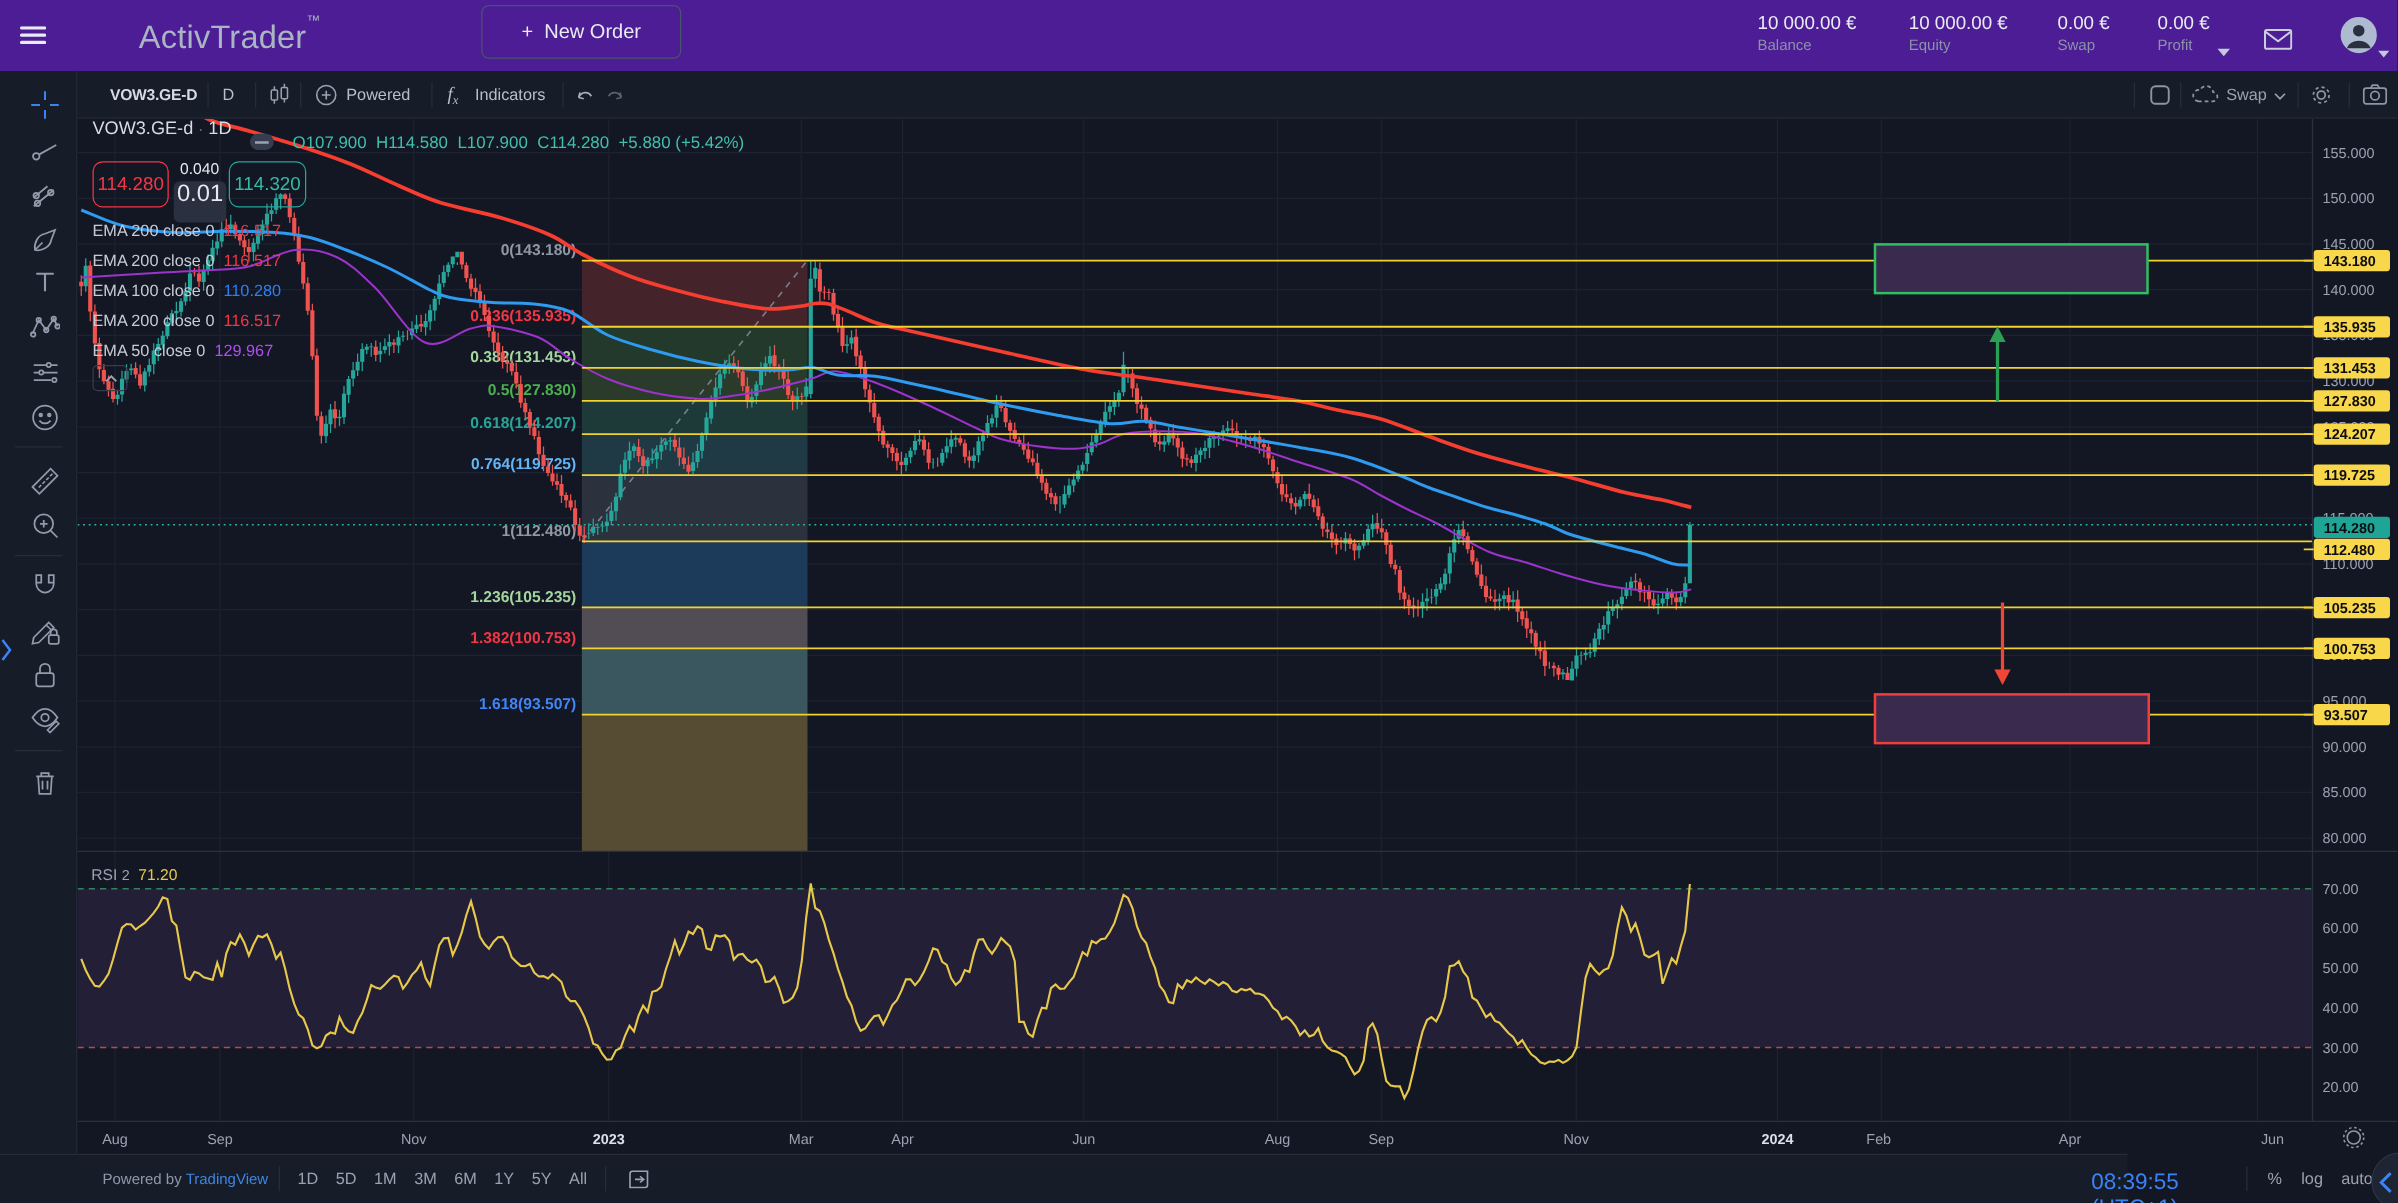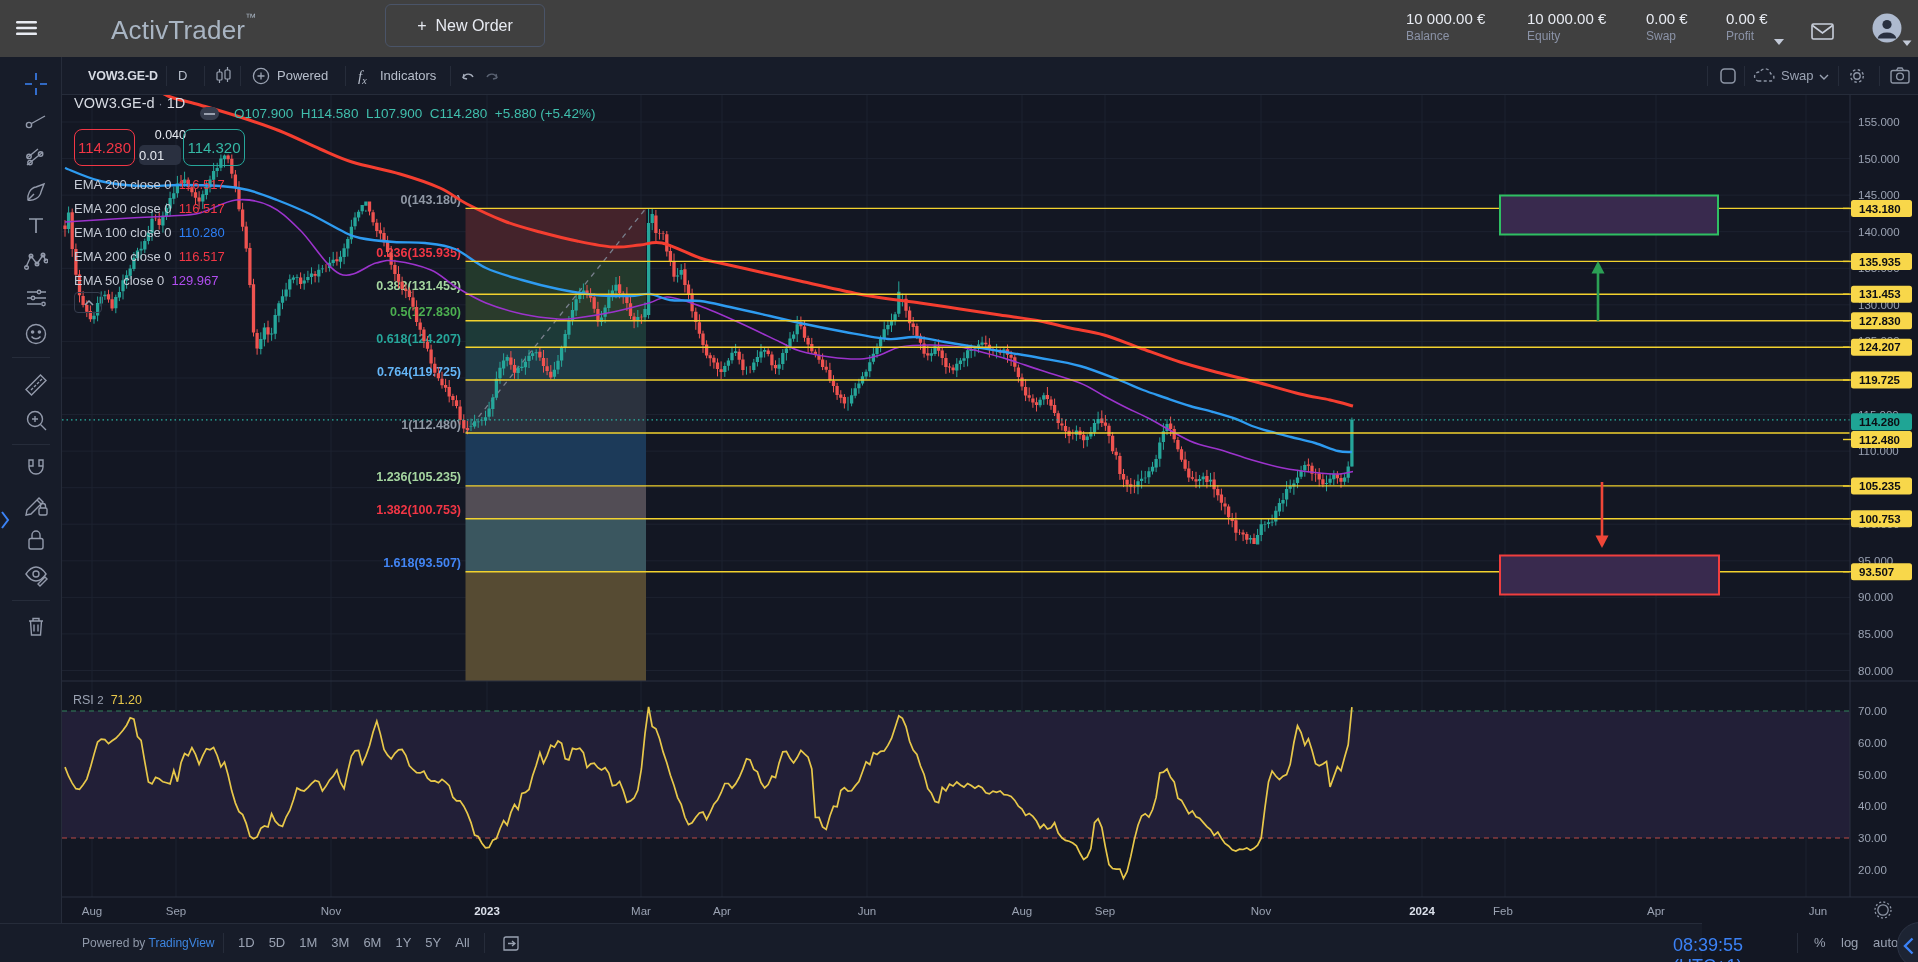--- a/index.html
+++ b/index.html
@@ -1,18 +1,18 @@
 <!DOCTYPE html>
 <html><head><meta charset="utf-8"><style>
 *{margin:0;padding:0;box-sizing:border-box}
 html,body{width:1918px;height:962px;overflow:hidden;background:#131723;
 font-family:"Liberation Sans",sans-serif;-webkit-font-smoothing:antialiased}
 #app{position:absolute;inset:0;width:1918px;height:962px}
 .abs{position:absolute}
-#topbar{left:0;top:0;width:1918px;height:57px;background:#404040}
+#topbar{left:0;top:0;width:1918px;height:57px;background:#4c1d95}
 #toolrow{left:62px;top:57px;width:1856px;height:38px;background:#171c29;border-bottom:1px solid #262c3a}
 #leftrail{left:0;top:57px;width:62px;height:905px;background:#171c29;border-right:1px solid #262c3a}
 #chart{left:62px;top:95px;width:1856px;height:828px;background:#131723}
 #botbar{left:0;top:923px;width:1702px;height:39px;background:#171c29;border-top:1px solid #262c3a}
 .gl{stroke:#1d2230;stroke-width:1}
 .fl{font-size:12.5px;font-weight:bold;font-family:"Liberation Sans",sans-serif}
 .ax{font-size:11.5px;fill:#9aa2b2;font-family:"Liberation Sans",sans-serif}
 .axp{font-size:11.5px;font-weight:bold;fill:#0c0e14;font-family:"Liberation Sans",sans-serif}
 .tx{font-size:11.5px;fill:#9aa2b2}
 .txs{font-size:11.5px;fill:#dbe0ea;font-weight:bold}
@@ -386,22 +386,22 @@
           <circle cx="1883" cy="910" r="5.2"></circle>
           <circle cx="1883" cy="910" r="8" stroke-dasharray="2 2.2"></circle>
         </g>
 </svg>
   <div class="abs" style="left:12px;top:0;font-size:14.5px;color:#d7dbe3">VOW3.GE-d <span style="color:#7d8595;font-size:12px">·</span> 1D</div>
   <div class="abs" style="left:138px;top:12px;width:19px;height:13px;background:#363d4e;border-radius:7px">
         <div style="margin:5.5px 4px;width:11px;height:2px;background:#9aa1b0"></div>
       </div>
   <div class="abs" style="left:172px;top:11px;font-size:13.5px;color:#40bfad">O<span>107.900</span>&nbsp; H<span>114.580</span>&nbsp; L<span>107.900</span>&nbsp; C<span>114.280</span>&nbsp; +5.880 (+5.42%)</div>
   <div class="abs" style="left:12px;top:34px;width:61px;height:37px;border:1px solid #f23645;border-radius:8px;color:#f23645;font-size:15px;text-align:center;line-height:35px">114.280</div>
-  <div class="abs" style="left:82px;top:33px;width:42px;text-align:right;font-size:12.5px;color:#e6e9f0">0.040</div>
-  <div class="abs" style="left:77px;top:50px;width:42px;height:20px;background:#2a3040;border-radius:5px;color:#e6e9f0;font-size:13px;text-align:left;line-height:21px">0.01</div>
+  <div class="abs" style="left:82px;top:33px;width:42px;text-align:left;font-size:12.5px;color:#e6e9f0">0.040</div>
+  <div class="abs" style="left:77px;top:50px;width:42px;height:33px;background:#2a3040;border-radius:5px;color:#e6e9f0;font-size:19px;text-align:center;line-height:21px">0.01</div>
   <div class="abs" style="left:121px;top:34px;width:62px;height:37px;border:1px solid #26a69a;border-radius:8px;color:#35b8a5;font-size:15px;text-align:center;line-height:35px">114.320</div>
   <div class="abs" style="left:12px;top:82px;font-size:13px;color:#c6cbd6">EMA 200 close 0 &nbsp;<span style="color:#f23645">116.517</span></div>
   <div class="abs" style="left:12px;top:106px;font-size:13px;color:#c6cbd6">EMA 200 close 0 &nbsp;<span style="color:#f23645">116.517</span></div>
   <div class="abs" style="left:12px;top:130px;font-size:13px;color:#c6cbd6">EMA 100 close 0 &nbsp;<span style="color:#2d7ff5">110.280</span></div>
   <div class="abs" style="left:12px;top:154px;font-size:13px;color:#c6cbd6">EMA 200 close 0 &nbsp;<span style="color:#f23645">116.517</span></div>
   <div class="abs" style="left:12px;top:178px;font-size:13px;color:#c6cbd6">EMA 50 close 0 &nbsp;<span style="color:#b14df0">129.967</span></div>
   <div class="abs" style="left:12px;top:197px;width:28px;height:21px;border:1px solid #363d4e;border-radius:4px"><svg style="margin:7px 9px" width="10" height="6" fill="none" stroke="#9aa1b0" stroke-width="1.5">
           <path d="M1 5l4-4 4 4"></path>
         </svg></div>
   <div class="abs" style="left:11px;top:598px;font-size:12.5px;color:#9aa2b2">RSI <span style="font-size:11.5px">2</span> &nbsp;<span style="color:#e8c84a">71.20</span></div>

